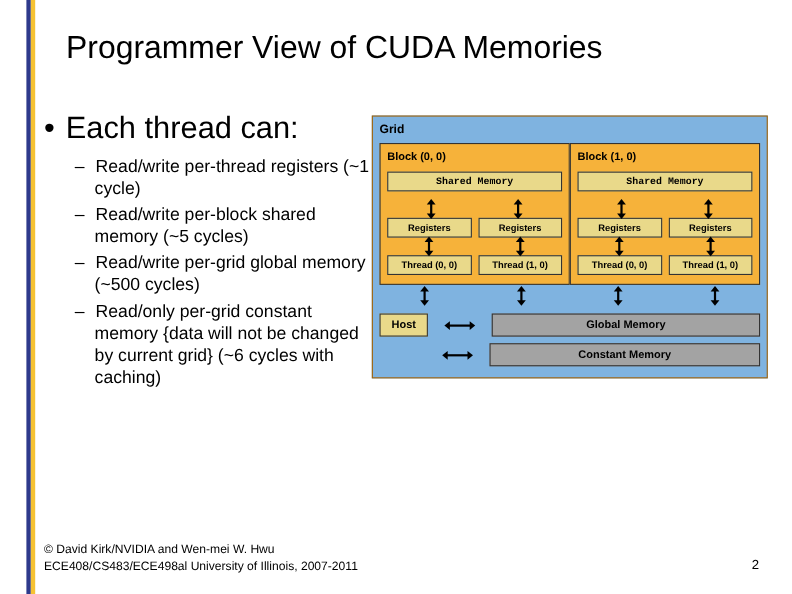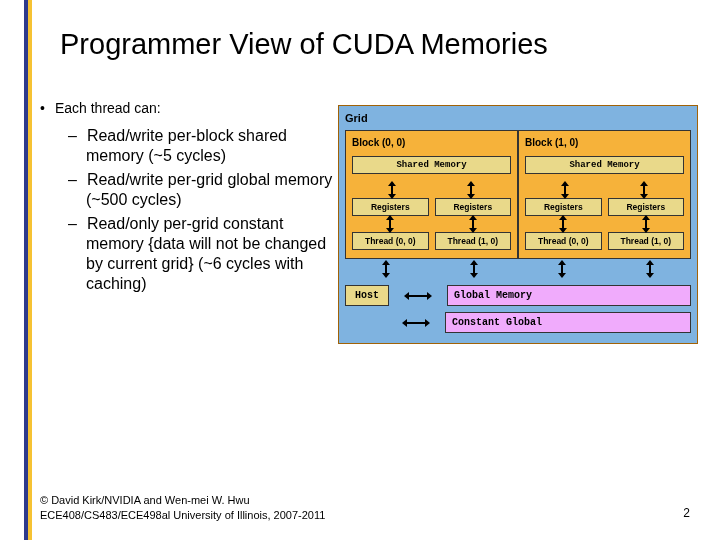--- a/index.html
+++ b/index.html
@@ -34,21 +34,21 @@
     font-size: 29px;
     font-weight: 400;
   }
   .content {
     position: absolute;
     left: 40px;
     top: 100px;
     width: 300px;
   }
   .bullet-main {
-    font-size: 14px;
+    font-size: 28px;
     margin-bottom: 10px;
   }
   .bullet-main::before {
     content: "•";
     margin-right: 10px;
   }
   .sub {
     font-size: 16px;
     line-height: 1.25;
     margin-left: 28px;
@@ -165,36 +165,36 @@
     left:0;
   }
   .arr.both .head-top { top:-3px; border-bottom:5px solid #000; }
   .arr.both .head-bot { bottom:-3px; border-top:5px solid #000; }
 
   .memrow {
     display: flex;
     align-items: center;
     gap: 18px;
     margin-top: 10px;
-    font-family: Liberation Mono, monospace;
   }
   .host-box {
     width: 42px;
     background: #e9d98a;
     border: 1px solid #333;
     text-align: center;
     padding: 4px 0;
     font-size: 10px;
   }
   .mem-box {
     flex: 1;
-    background: #f0abfc;
+    background: #a3a3a3;
     border: 1px solid #333;
     padding: 4px 6px;
     font-size: 10px;
+    text-align: center;
   }
   .harrow-wrap {
     display:flex; flex-direction:column; gap:2px;
   }
   .harrow {
     width: 22px; height: 8px; position: relative;
   }
   .harrow::before {
     content:""; position:absolute; top:3px; left:0; right:0; height:2px; background:#000;
   }
@@ -220,20 +220,21 @@
 <body>
 
 <div class="slide">
   <div class="stripe blue"></div>
   <div class="stripe yellow"></div>
 
   <div class="title">Programmer View of  CUDA Memories</div>
 
   <div class="content">
     <div class="bullet-main">Each thread can:</div>
+    <div class="sub">Read/write per-thread registers (~1 cycle)</div>
     <div class="sub">Read/write per-block shared memory (~5 cycles)</div>
     <div class="sub">Read/write per-grid global memory (~500 cycles)</div>
     <div class="sub">Read/only per-grid constant memory {data will not be changed by current grid} (~6 cycles with caching)</div>
   </div>
 
   <div class="diagram">
     <div class="grid-box">
       <div class="grid-label">Grid</div>
 
       <div class="blocks-row">
@@ -359,21 +360,21 @@
       </div>
 
       <div class="memrow" style="margin-top:6px;">
         <div style="width:42px;"></div>
         <div class="harrow-wrap">
           <div class="harrow">
               <span class="l"></span>
               <span class="r"></span>
             </div>
         </div>
-        <div class="mem-box">Constant Global</div>
+        <div class="mem-box">Constant Memory</div>
       </div>
     </div>
   </div>
 
   <div class="footer">
     <div>© David Kirk/NVIDIA and Wen-mei W. Hwu</div>
     <div>ECE408/CS483/ECE498al University of Illinois, 2007-2011</div>
   </div>
 
   <div class="pagenum">2</div>

